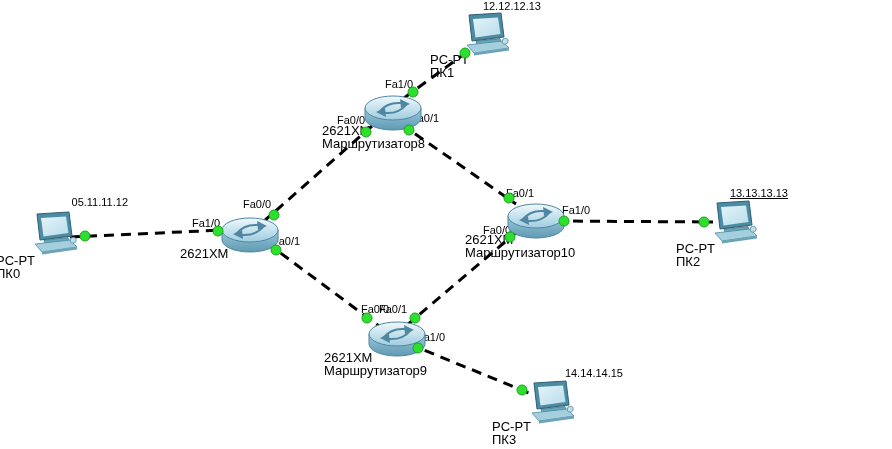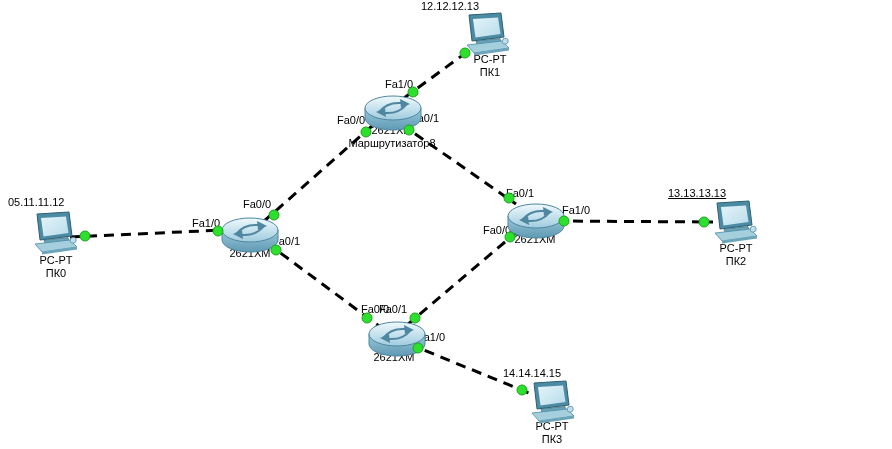--- a/index.html
+++ b/index.html
@@ -11,22 +11,22 @@
     font-family:"Liberation Sans", sans-serif;
   }
   .lbl{
     position:absolute;
     font-size:11px;
     line-height:13px;
     color:#000;
     white-space:nowrap;
     z-index:1;
   }
-  .lbl-center{text-align:left;}
-  .dev-label{position:absolute;z-index:1;text-align:center;font-size:11px;line-height:13px;color:#000;}
+  .lbl-center{text-align:right;}
+  .dev-label{position:absolute;z-index:1;text-align:left;font-size:13px;line-height:13px;color:#000;}
   .net-layer{position:absolute;left:0;top:0;z-index:2;}
 </style>
 </head>
 <body>
 
 <div class="canvas">
 
   <div class="lbl lbl-center" style="left:8px;top:196px;width:120px;">05.11.11.12</div>
   <div class="dev-label" style="left:-4px;top:254px;width:120px;">
     <div>PC-PT</div>
@@ -64,27 +64,29 @@
   <div class="dev-label" style="left:322px;top:124px;width:140px;">
     <div>2621XM</div>
     <div>Маршрутизатор8</div>
   </div>
 
   <div class="lbl" style="left:506px;top:187px;">Fa0/1</div>
   <div class="lbl" style="left:562px;top:204px;">Fa1/0</div>
   <div class="lbl" style="left:483px;top:224px;">Fa0/0</div>
   <div class="dev-label" style="left:465px;top:233px;width:140px;">
     <div>2621XM</div>
+    <div>Маршрутизатор10</div>
   </div>
 
   <div class="lbl" style="left:361px;top:303px;">Fa0/0</div>
   <div class="lbl" style="left:379px;top:303px;">Fa0/1</div>
   <div class="lbl" style="left:417px;top:331px;">Fa1/0</div>
   <div class="dev-label" style="left:324px;top:351px;width:140px;">
     <div>2621XM</div>
+    <div>Маршрутизатор9</div>
   </div>
 
   <svg class="net-layer" width="892" height="449" viewBox="0 0 892 449">
     <defs>
       <linearGradient id="rTop" x1="0" y1="0" x2="0" y2="1">
         <stop offset="0" stop-color="#f0f9fc"></stop>
           <stop offset="1" stop-color="#9fccdf"></stop>
       </linearGradient>
       <linearGradient id="rBody" x1="0" y1="0" x2="0" y2="1">
         <stop offset="0" stop-color="#9bc9db"></stop>

